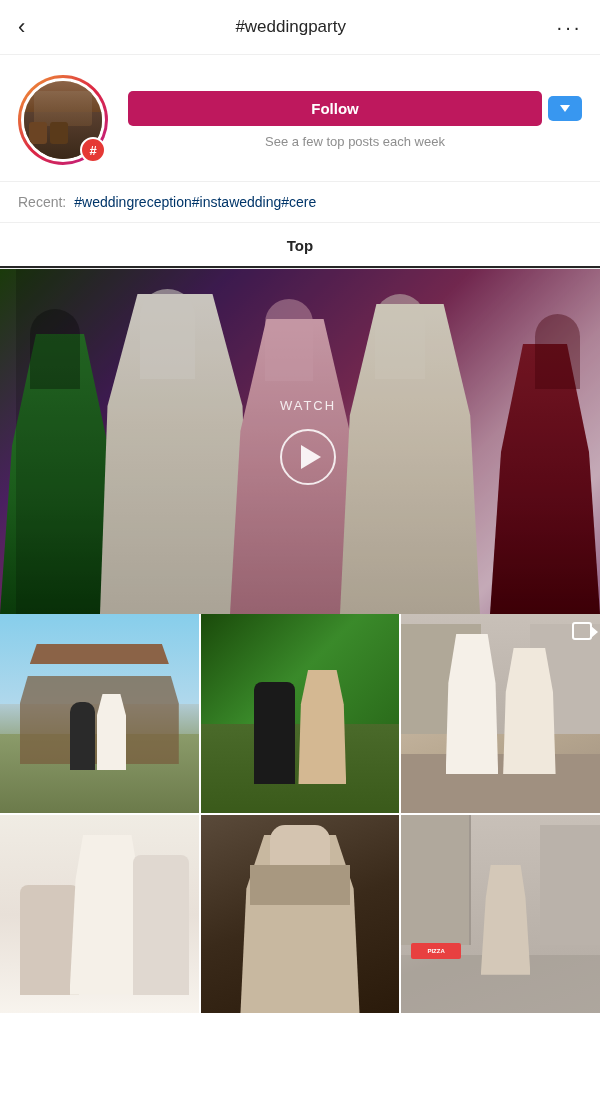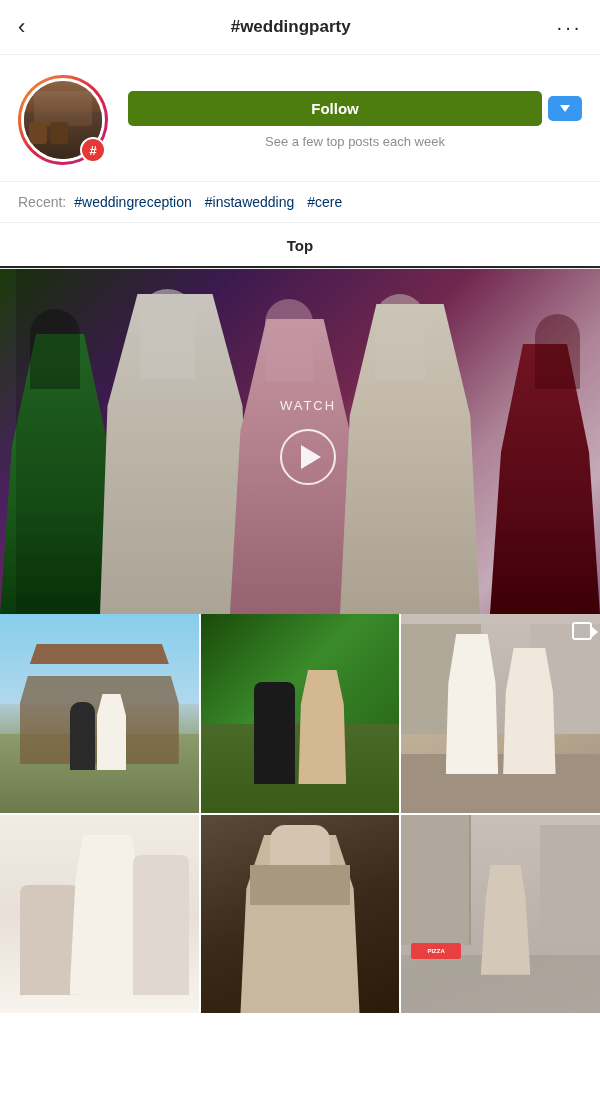--- a/index.html
+++ b/index.html
@@ -21,21 +21,21 @@
       padding: 14px 18px;
       border-bottom: 1px solid #efefef;
     }
     .header-back {
       font-size: 22px;
       color: #262626;
       cursor: pointer;
     }
     .header-title {
       font-size: 17px;
-      font-weight: 700;
+      font-weight: 400;
       color: #262626;
     }
     .header-more {
       font-size: 20px;
       color: #262626;
       letter-spacing: 2px;
       cursor: pointer;
     }
 
     
@@ -110,21 +110,21 @@
       font-weight: 600;
     }
 
     .follow-row {
       display: flex;
       gap: 6px;
       align-items: center;
     }
     .follow-btn {
       flex: 1;
-      background: #4d7c0f;
+      background: #be185d;
       color: #fff;
       border: none;
       border-radius: 5px;
       padding: 9px 0;
       font-size: 15px;
       font-weight: 600;
       cursor: pointer;
     }
     .dropdown-btn {
       background: #3897f0;
@@ -163,21 +163,21 @@
       overflow: hidden;
       white-space: nowrap;
     }
     .related-label {
       font-size: 14px;
       color: #8e8e8e;
       flex-shrink: 0;
     }
     .related-tags {
       display: flex;
-      gap: 13px;
+      gap: 0;
       overflow: hidden;
       justify-content: flex-end;
     }
     .related-tag {
       font-size: 14px;
       color: #003569;
       font-weight: 500;
       cursor: pointer;
       flex-shrink: 0;
     }

